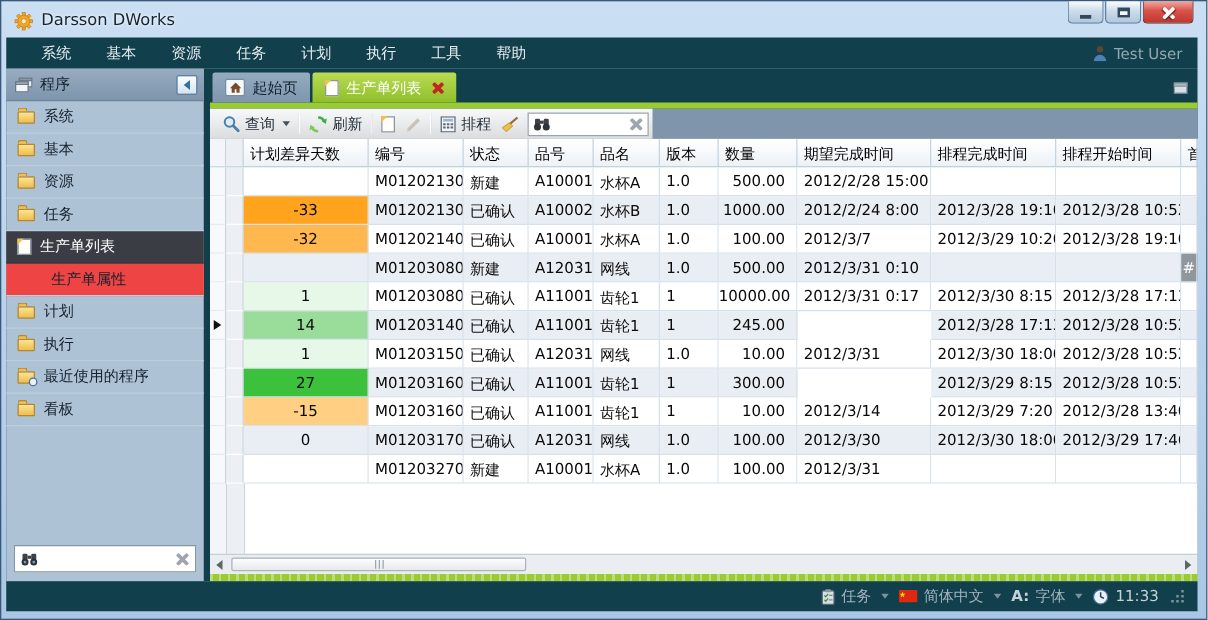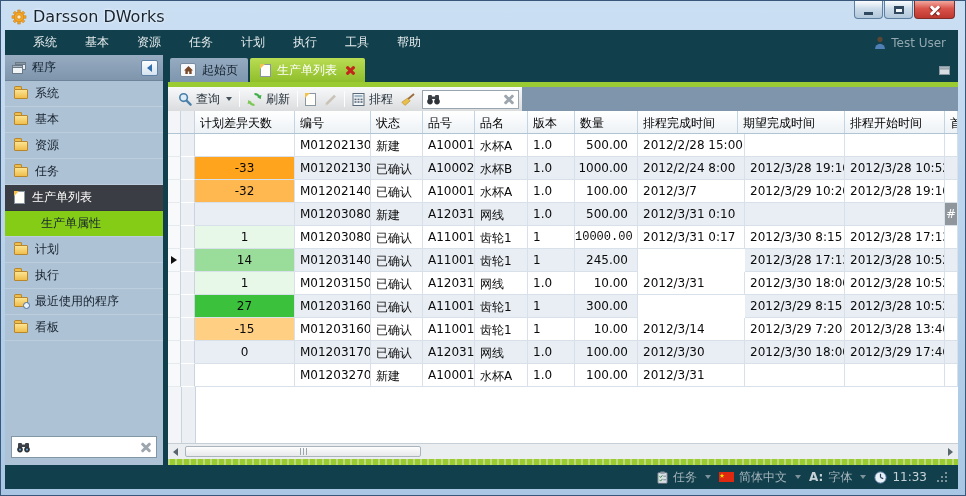--- a/index.html
+++ b/index.html
@@ -6,21 +6,21 @@
   html,body { margin:0; padding:0; width:966px; height:496px; overflow:hidden;
               font-family:"DejaVu Sans", sans-serif; background:#8FA9C4; }
 
   
   .window { width:966px; height:496px; border:1px solid #39577A;
             background:linear-gradient(#CBDFF3,#A9C7E4);
             padding:2px 7px 6px 4px; display:flex; flex-direction:column; }
 
   
   .titlebar { height:27px; display:flex; align-items:center; position:relative; padding-left:6px; }
-  .title-text { font-size:16px; color:#16222D; margin-left:6px; text-shadow:0 0 3px #FFFFFF; }
+  .title-text { font-size:13px; color:#16222D; margin-left:6px; text-shadow:0 0 3px #FFFFFF; }
   .win-controls { position:absolute; top:-2px; right:3px; display:flex; }
   .win-btn { width:29px; height:18px; border:1px solid #5E7FA0; border-top:none;
              border-radius:0 0 4px 4px; margin-left:1px;
              background:linear-gradient(#FBFDFF,#CCDCEA 45%,#B2C8DB);
              display:flex; align-items:center; justify-content:center; }
   .win-btn.close { width:41px; border-color:#7E2D28;
              background:linear-gradient(#F2A89E,#D9534A 45%,#BE382F); }
   .glyph-min { width:9px; height:3px; background:#30495F; margin-top:7px; }
   .glyph-restore { width:10px; height:8px; border:2px solid #30495F; border-top-width:3px; background:#F4F8FB; }
   .xmark { position:relative; width:10px; height:10px; }
@@ -42,21 +42,21 @@
   .sb-header { height:26px; flex:none; background:linear-gradient(#98ACC1,#7E95AC);
                border-bottom:1px solid #6E849B; display:flex; align-items:center; padding:0 5px 0 7px; }
   .sb-title { font-size:12px; color:#10202E; margin-left:6px; flex:1; }
   .sb-collapse { width:17px; height:16px; background:linear-gradient(#FDFEFF,#D6E3EF);
                border:1px solid #5E81A8; border-radius:2px; display:flex; align-items:center; justify-content:center; }
   .tri-left { width:0; height:0; border-top:4px solid transparent; border-bottom:4px solid transparent;
                border-right:5px solid #2F6FB0; }
   .sb-item { height:26px; flex:none; display:flex; align-items:center; gap:7px; padding-left:9px;
              font-size:12px; color:#16222E; border-bottom:1px solid #BCCDDE; }
   .sb-item.selected { background:#3A3D43; color:#FFFFFF; border-bottom-color:#33363B; }
-  .sb-item.sub { background:#84cc16; padding-left:36px;font-family:Liberation Serif, serif; }
+  .sb-item.sub { background:#ef4444; padding-left:36px;font-family:Liberation Serif, serif; }
   .icn-folder { width:14px; height:10px; flex:none; position:relative; display:inline-block;
                 background:linear-gradient(#FBE493,#EFBE4C); border:1px solid #B8862B; border-radius:1px; }
   .icn-folder::before { content:''; position:absolute; top:-4px; left:-1px; width:6px; height:2px;
                 background:#EFBE4C; border:1px solid #B8862B; border-bottom:none; border-radius:2px 2px 0 0; }
   .clockdot { position:absolute; right:-3px; bottom:-3px; width:7px; height:7px; border-radius:50%;
                 background:#EAF2F9; border:1px solid #4A6FA0; }
   .icn-page { width:11px; height:13px; flex:none; position:relative; display:inline-block;
                 background:#FFFEF8; border:1px solid #8A97A2; }
   .icn-page::before { content:''; position:absolute; top:-1px; left:-1px;
                 border-top:5px solid #F2C14E; border-right:5px solid transparent; }
@@ -368,22 +368,22 @@
         <div class="grid-header">
             <div class="gh-lead lead-sel"></div>
             <div class="gh-lead lead-narrow"></div>
             <div class="gh-cell" style="width: 100px;">计划差异天数</div>
             <div class="gh-cell" style="width: 76px;">编号</div>
             <div class="gh-cell" style="width: 52px;">状态</div>
             <div class="gh-cell" style="width: 52px;">品号</div>
             <div class="gh-cell" style="width: 53px;">品名</div>
             <div class="gh-cell" style="width: 47px;">版本</div>
             <div class="gh-cell" style="width: 63px;">数量</div>
+            <div class="gh-cell" style="width: 107px;">期望完成时间</div>
             <div class="gh-cell" style="width: 100px;">排程完成时间</div>
-            <div class="gh-cell" style="width: 107px;">期望完成时间</div>
             <div class="gh-cell" style="width: 100px;">排程开始时间</div>
             <div class="gh-cell" style="width: 13px;">首</div>
           </div>
         <div class="grid-body">
             <div class="grid-row">
               <div class="row-sel"></div>
               <div class="row-narrow"></div>
               <div class="g-cell g-diff" style="width: 100px;"></div>
               <div class="g-cell" style="width: 76px;">M012021301</div>
               <div class="g-cell" style="width: 52px;">新建</div>
@@ -443,21 +443,21 @@
             </div>
             <div class="grid-row">
               <div class="row-sel"></div>
               <div class="row-narrow"></div>
               <div class="g-cell g-diff" style="width: 100px; background: rgb(232, 248, 232);">1</div>
               <div class="g-cell" style="width: 76px;">M012030802</div>
               <div class="g-cell" style="width: 52px;">已确认</div>
               <div class="g-cell" style="width: 52px;">A11001</div>
               <div class="g-cell" style="width: 53px;">齿轮1</div>
               <div class="g-cell" style="width: 47px;">1</div>
-              <div class="g-cell g-qty" style="width: 63px; font-family: Liberation Mono, monospace;">10000.00</div>
+              <div class="g-cell g-qty" style="width: 63px;">10000.00</div>
               <div class="g-cell" style="width: 107px;">2012/3/31 0:17</div>
               <div class="g-cell" style="width: 100px;">2012/3/30 8:15</div>
               <div class="g-cell" style="width: 100px;">2012/3/28 17:13</div>
               <div class="g-cell" style="width: 13px;"></div>
             </div>
             <div class="grid-row alt">
               <div class="row-sel">
                 <span class="marker"></span>
               </div>
               <div class="row-narrow"></div>

